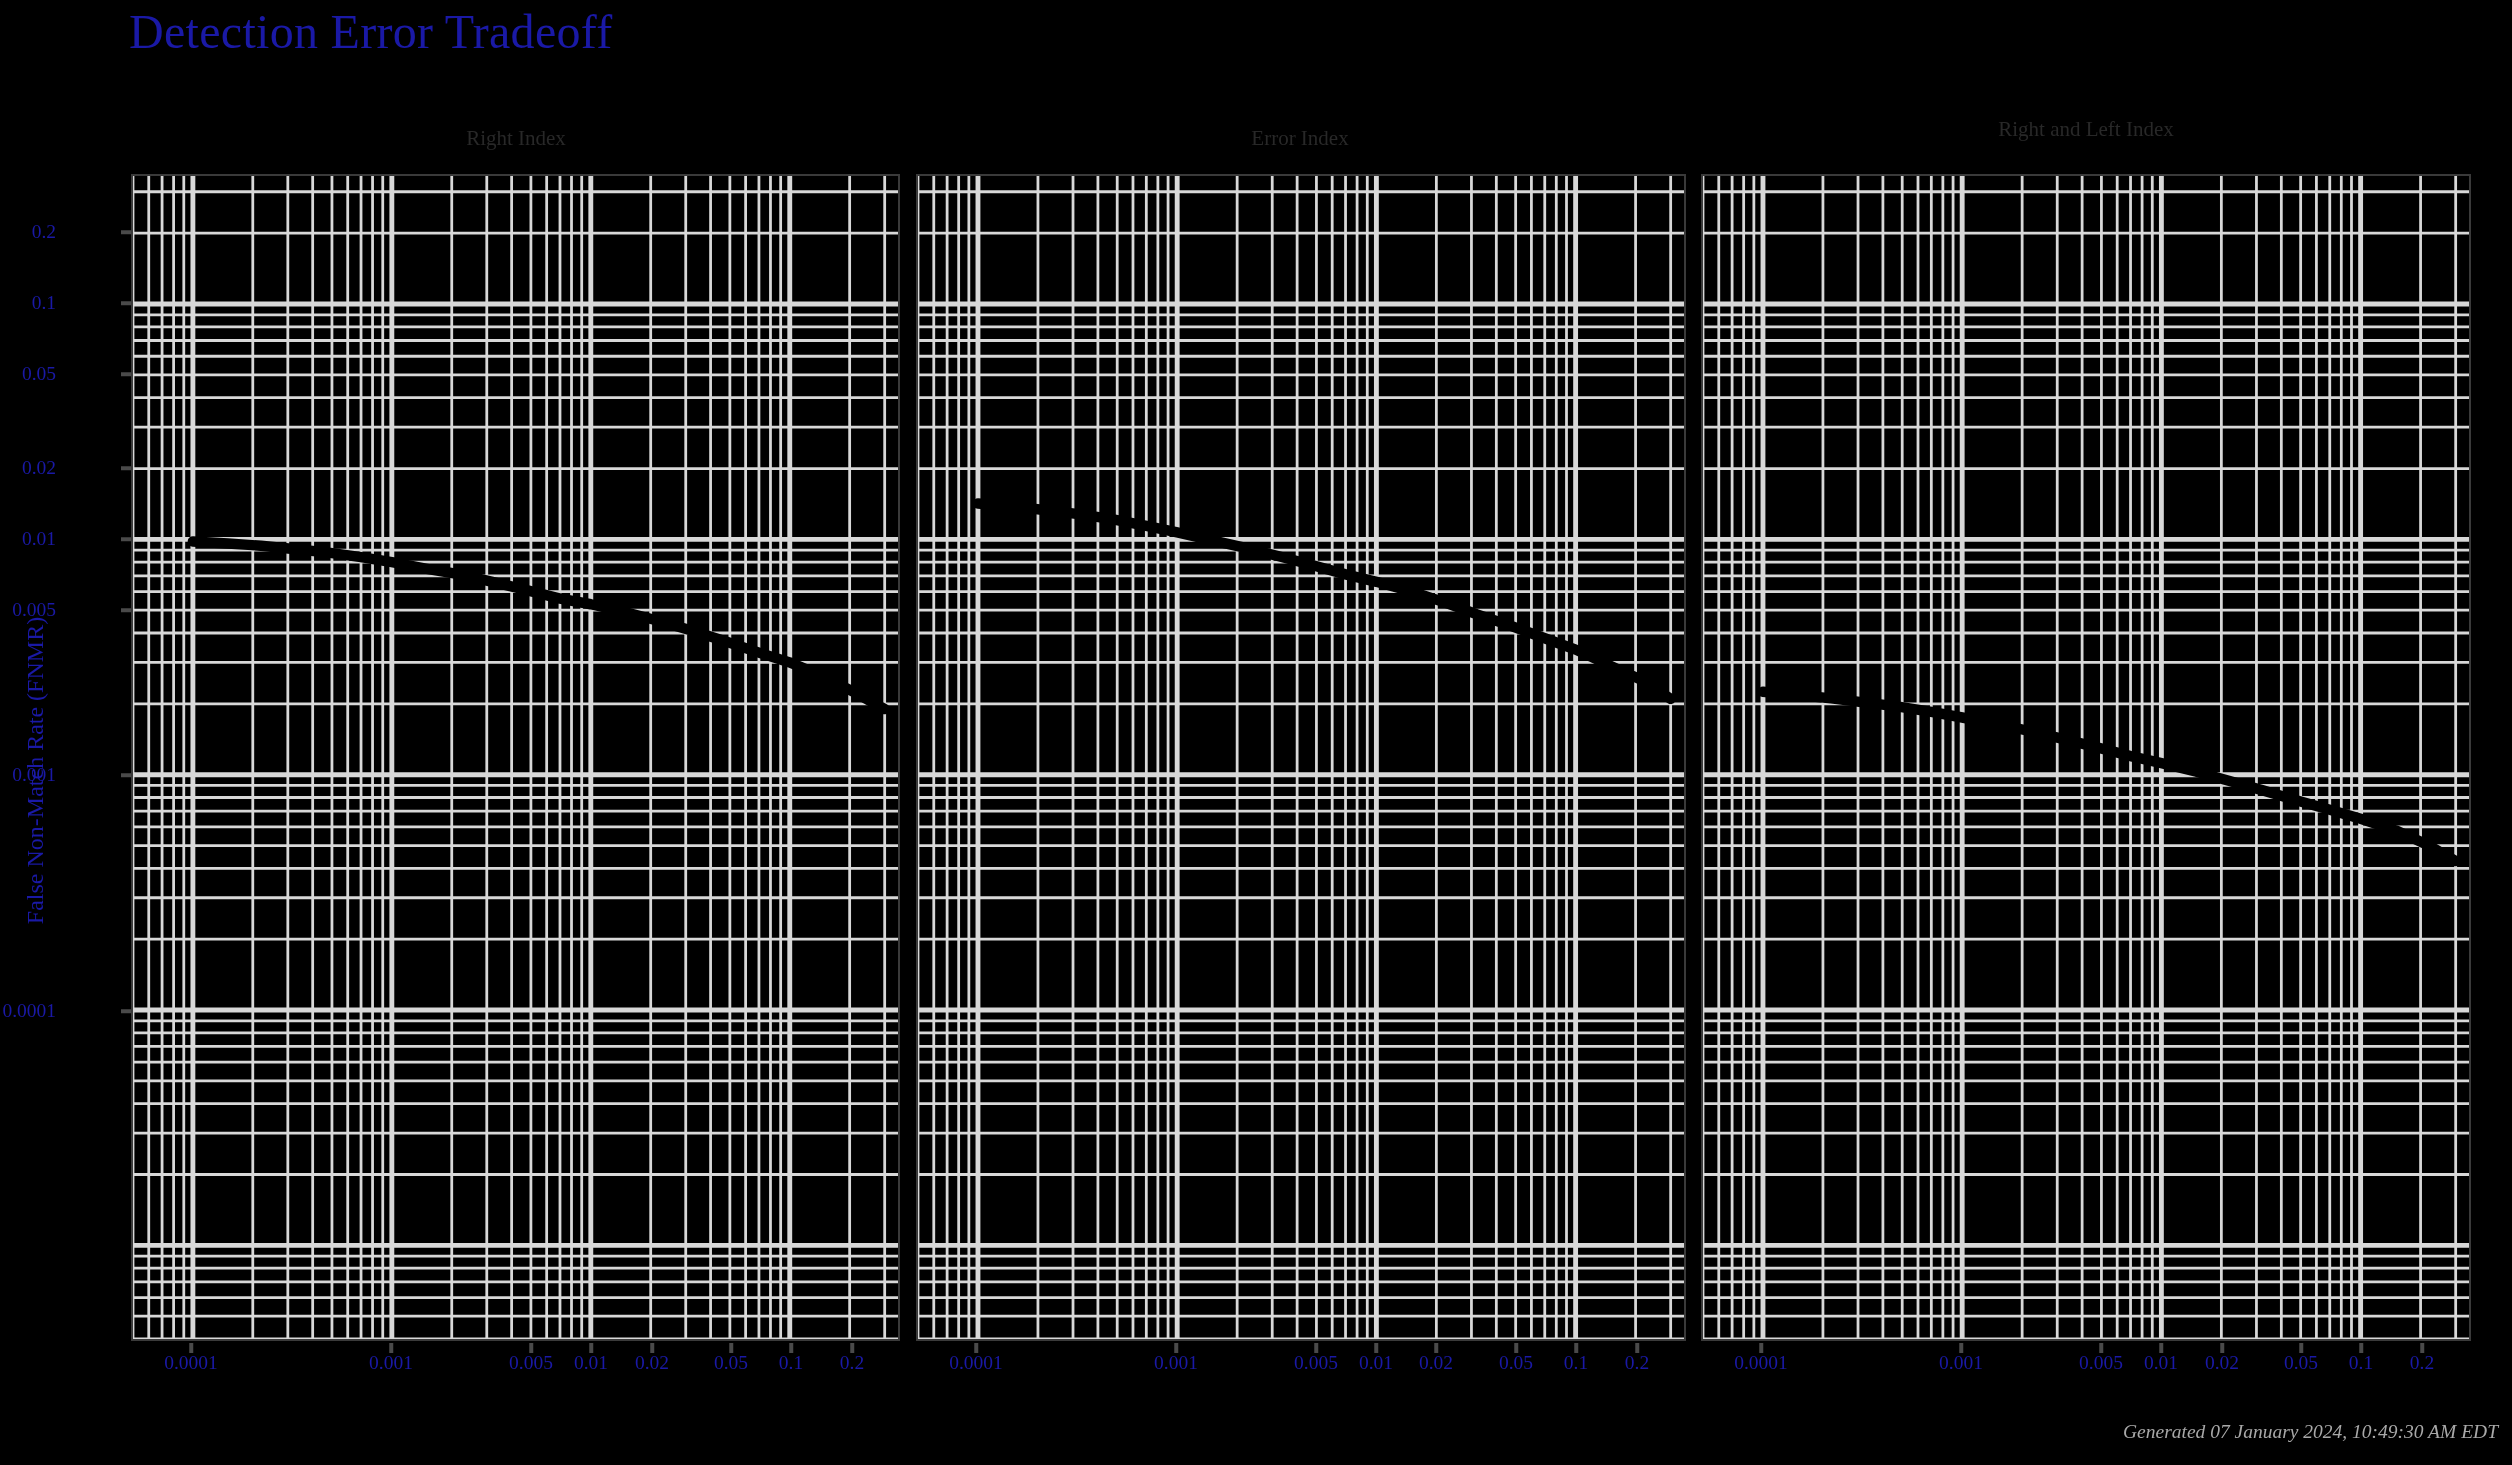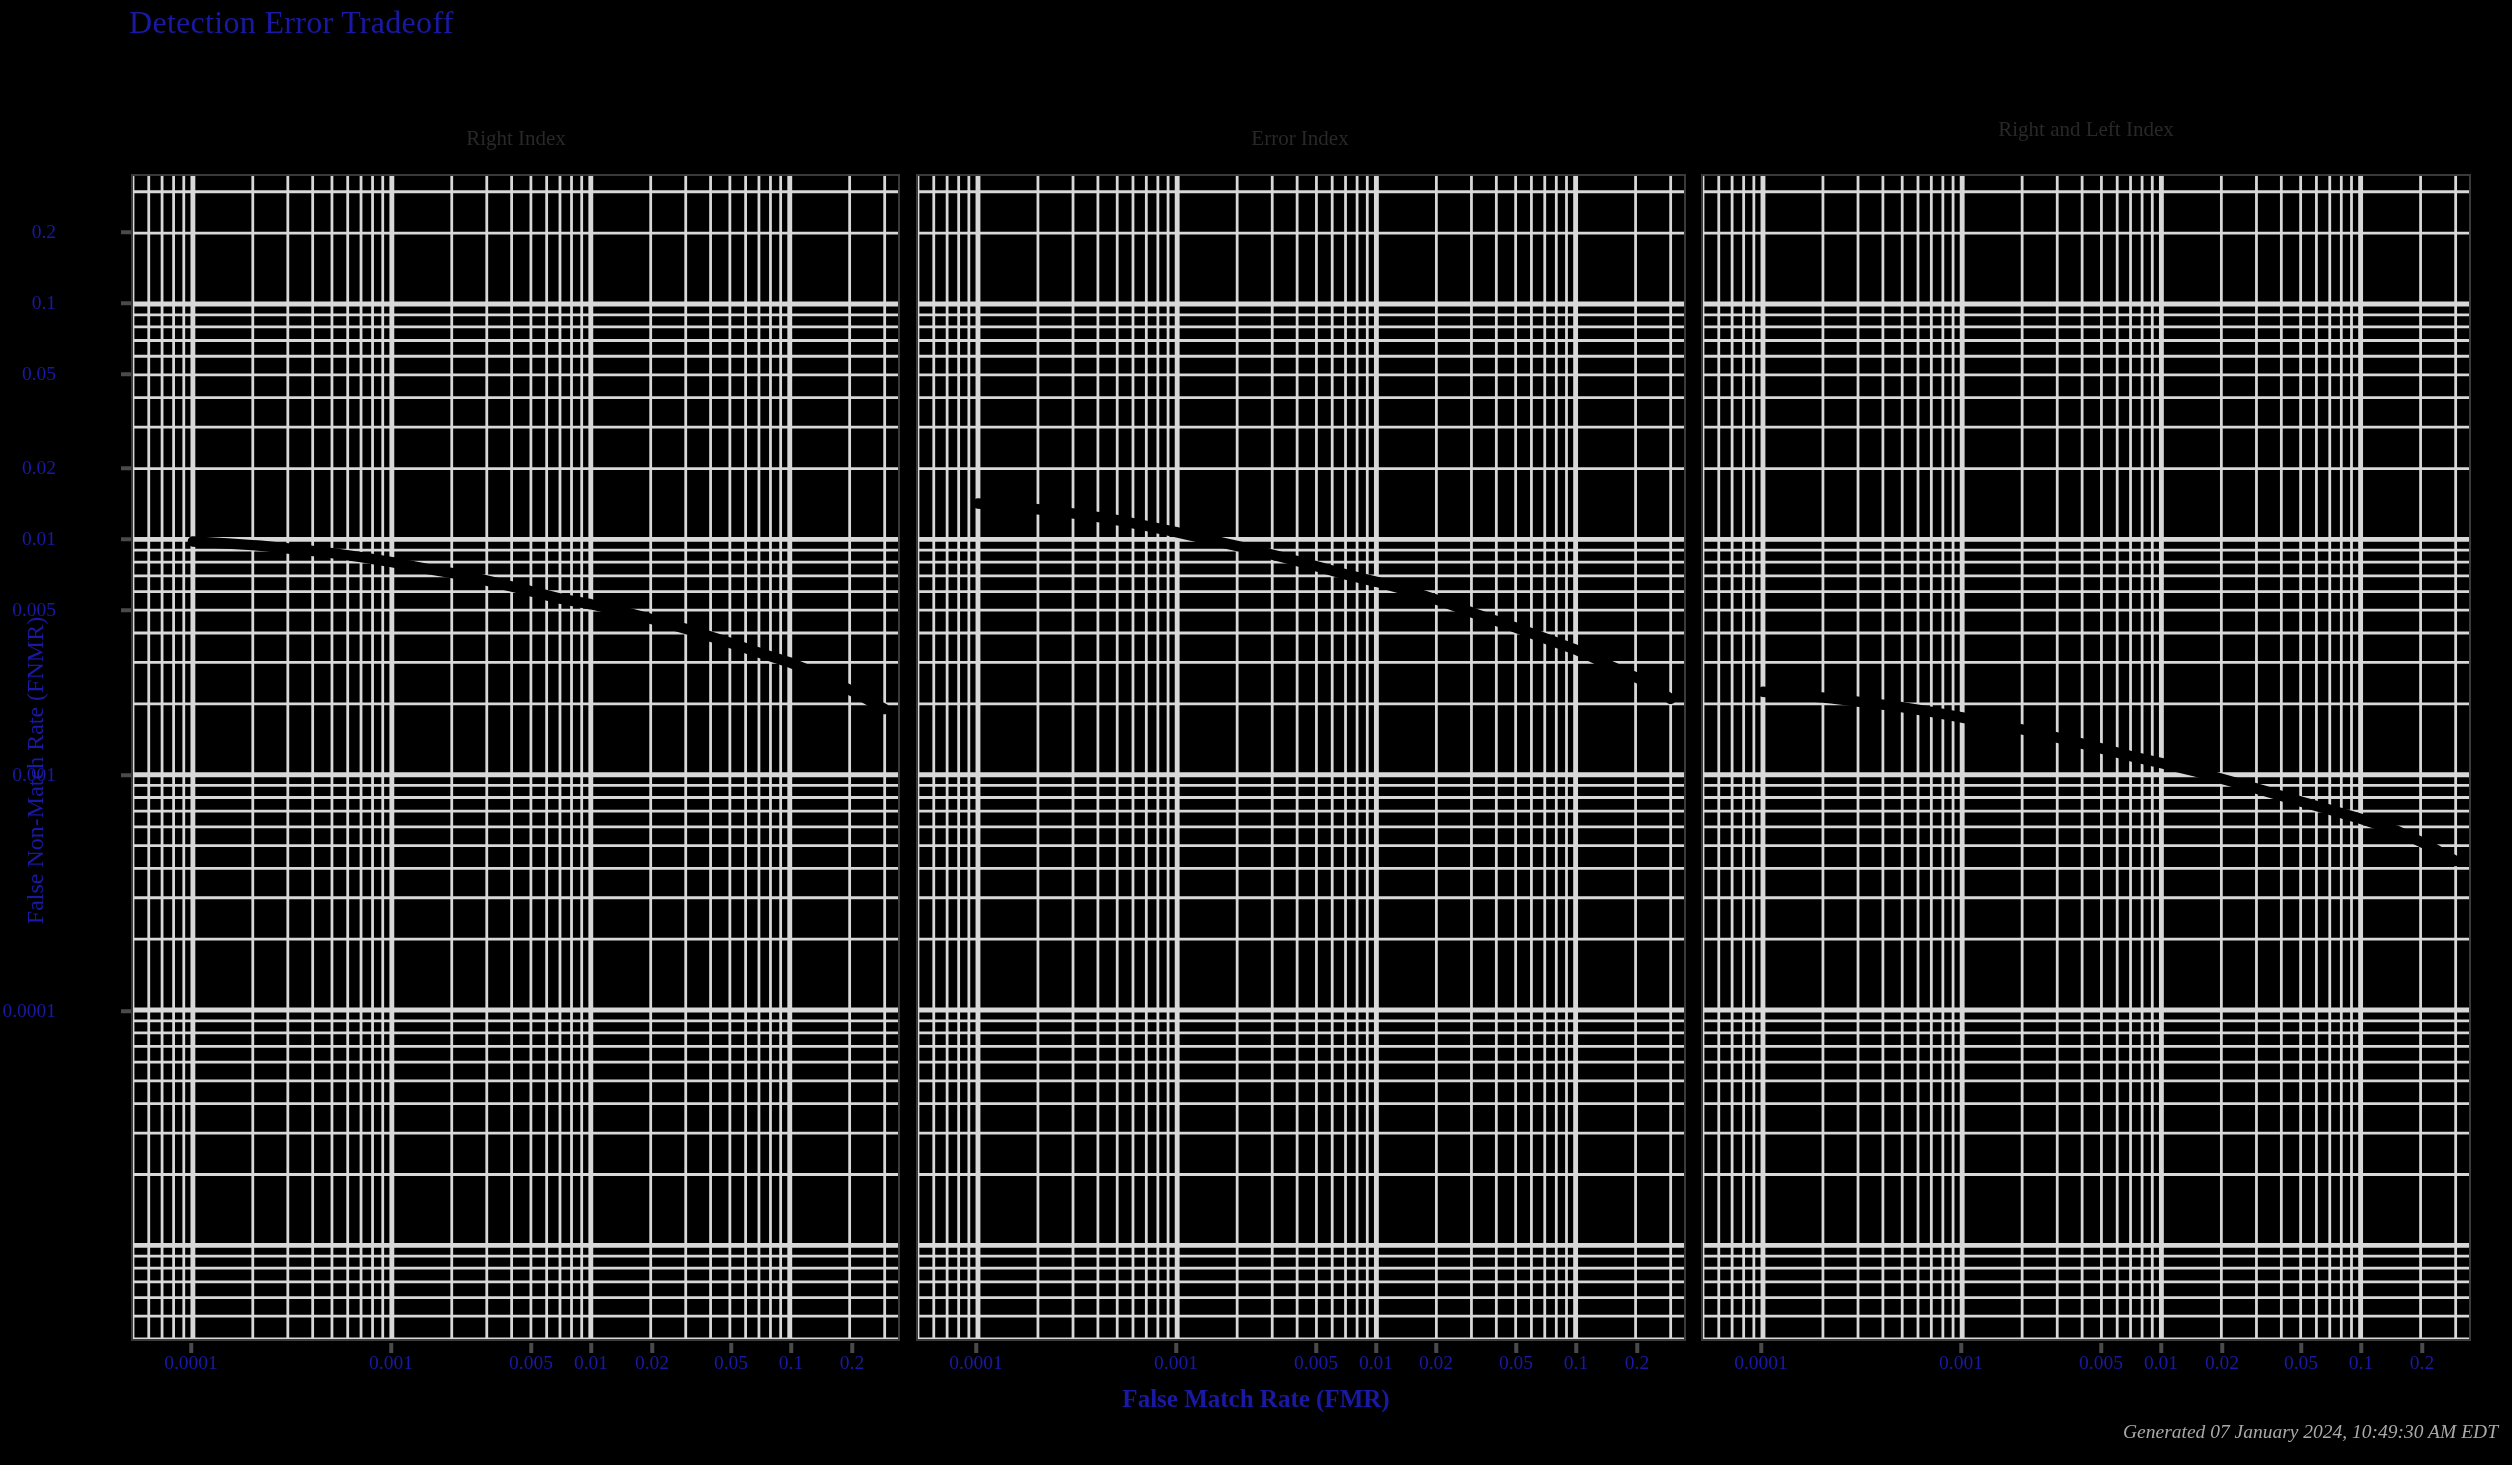--- a/index.html
+++ b/index.html
@@ -2,21 +2,21 @@
 <html style="font-size:11px"><head>
 <meta charset="utf-8">
 <style>
   html,body{margin:0;padding:0;background:#000;}
   body{width:2512px;height:1465px;position:relative;overflow:hidden;
        font-family:"Liberation Serif",serif;}
   .root{position:absolute;inset:0;background:#000;}
 
   #chart-title{
     position:absolute; left:129px; top:4.2px;
-    font-size:32px; color:#1a19a6; letter-spacing:0.3px;
+    font-size:48px; color:#1a19a6; letter-spacing:0.3px;
     font-family:"Liberation Serif",serif; white-space:nowrap;
   }
 
   .panel-title{
     position:absolute; font-size:21px; color:#282828;
     font-family:"Liberation Serif",serif; text-align:right;
     white-space:nowrap; transform:translateX(-50%);
   }
 
   #ylabel{
@@ -57,21 +57,20 @@
               transform:translateX(-50%);}
 </style>
 </head>
 <body>
 
 <div class="root">
 
   <div id="chart-title">Detection Error Tradeoff</div>
 
   <div id="ylabel">False Non-Match Rate (FNMR)</div>
-  <div id="xlabel">False Match Rate (FMR)</div>
   <div id="footer-note">Generated 07 January 2024, 10:49:30 AM EDT</div>
 
   <div id="panels-host">
       <div class="panel-title" style="left: 516px; top: 126px;">Right Index</div>
       <div class="panel" style="left: 131px; width: 769px;">
         <div class="plotbox">
           <svg class="plotsvg" viewBox="0 0 1102 1672" preserveAspectRatio="none">
             <line x1="0.00" y1="0" x2="0.00" y2="1672" stroke="#d8d8d8" stroke-width="4"></line>
             <line x1="22.69" y1="0" x2="22.69" y2="1672" stroke="#d8d8d8" stroke-width="4"></line>
             <line x1="41.88" y1="0" x2="41.88" y2="1672" stroke="#d8d8d8" stroke-width="4"></line>

